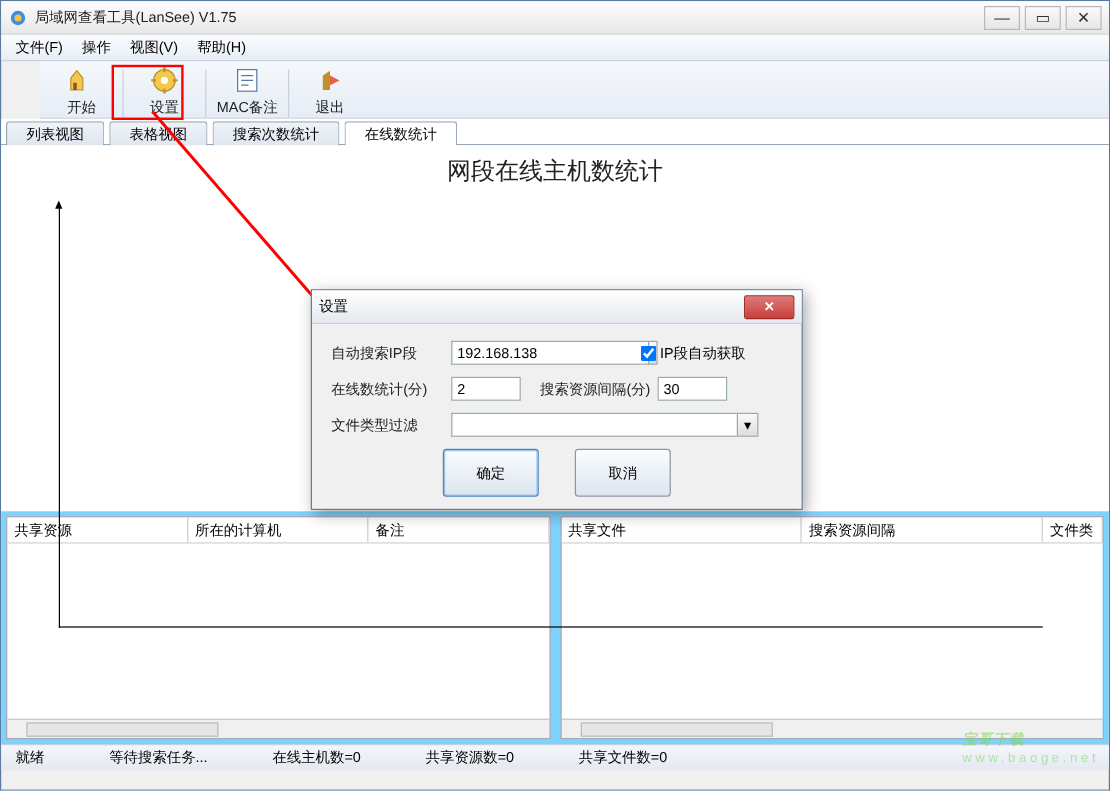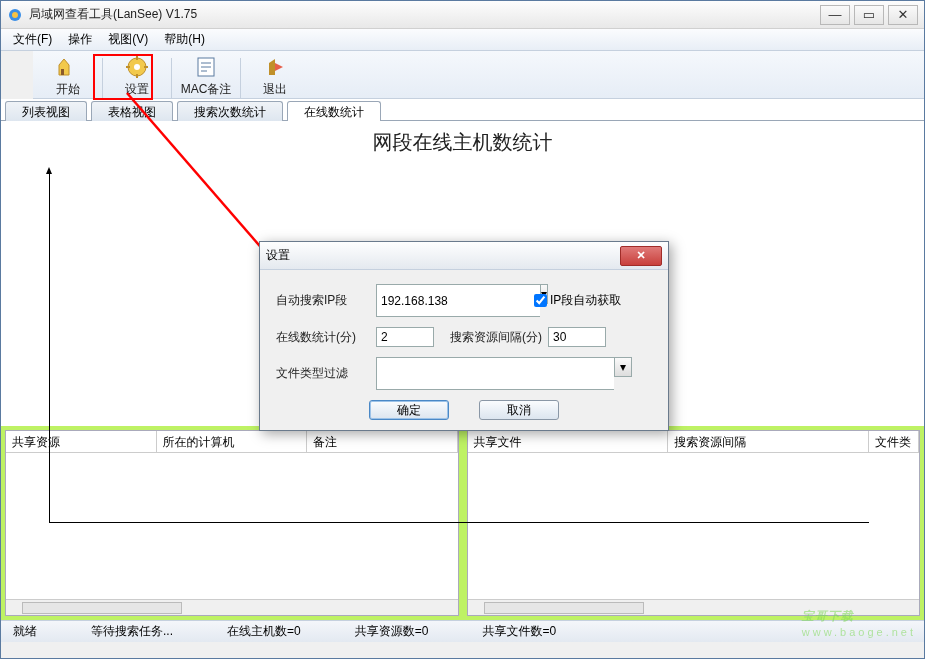--- a/index.html
+++ b/index.html
@@ -27,21 +27,21 @@
 .tab { padding: 2px 16px; border: 1px solid #9aa7b7; border-bottom: none; margin-right: 4px; background: linear-gradient(#f0f3f7,#dce5ef); cursor: pointer; border-radius: 3px 3px 0 0; position: relative; top: 3px; }
 .tab.active { background: #fff; font-weight: normal; }
 
 .content-area { background: #fff; position: relative; height: 305px; }
 .chart-title { text-align: center; font-size: 20px; padding: 8px 0; color: #222; font-family: Liberation Sans, sans-serif; }
 .chart-axes { position: absolute; left: 48px; top: 52px; width: 820px; height: 350px; }
 .y-axis { position: absolute; left: 0; top: 0; width: 1px; height: 350px; background: #000; }
 .x-axis { position: absolute; left: 0; bottom: 0; width: 820px; height: 1px; background: #000; }
 .y-arrow { position: absolute; left: -3px; top: -6px; width: 0; height: 0; border-left: 3px solid transparent; border-right: 3px solid transparent; border-bottom: 7px solid #000; }
 
-.bottom-panes { display: flex; height: 194px; background: #bef264; }
+.bottom-panes { display: flex; height: 194px; background: #7dd3fc; }
 .pane { flex: 1; border: 1px solid #aab; margin: 4px; display: flex; flex-direction: column; overflow: hidden; }
 .pane-header { display: flex; height: 22px; background: #fff; border-bottom: 1px solid #ccc; }
 .pane-col { padding: 3px 6px; border-right: 1px solid #ccc; flex: 1; }
 .pane-body { flex: 1; background: #fff; }
 .pane-scroll { height: 16px; background: #f0f0f0; border-top: 1px solid #ccc; display:flex; align-items:center; }
 .scroll-track { margin-left:16px; width:160px; height:12px; background:#e6e6e6; border:1px solid #bbb; position:relative;}
 
 .statusbar { height: 22px; background: linear-gradient(#f4f6fa,#e3e9f1); border-top: 1px solid #c5d0de; display: flex; align-items: center; padding: 0 8px; }
 .status-cell { padding: 0 50px 0 4px; }
 
@@ -50,25 +50,25 @@
 .dialog { position: absolute; top: 240px; left: 258px; width: 410px; background: #f0f0f0; border: 1px solid #6a7a8c; box-shadow: 3px 3px 12px rgba(0,0,0,0.35); }
 .dlg-title { height: 28px; background: linear-gradient(#fefefe,#e4e9ef); display: flex; align-items: center; padding: 0 6px; border-bottom: 1px solid #c5d0de; }
 .dlg-title-text { flex:1; }
 .dlg-close { width: 42px; height: 20px; background: linear-gradient(#e07a78,#c8403c); border: 1px solid #a02c28; border-radius: 2px; display:flex; align-items:center; justify-content:center; color:#fff; font-weight:bold; cursor:pointer; font-size:11px;}
 .dlg-body { padding: 14px 16px 10px; }
 .dlg-row { display: flex; align-items: center; margin-bottom: 10px; }
 .dlg-label { width: 100px; color: #222; }
 .dlg-label-sm { color:#222; margin: 0 6px 0 16px;}
 .dlg-input { border: 1px solid #9aa; background: #fff; height: 20px; padding: 1px 4px; }
 .dlg-combo { width: 150px; display:flex; }
-.dlg-combo input{flex:1; border:1px solid #9aa; border-right:none; height:33px; padding:1px 4px;}
+.dlg-combo input{flex:1; border:1px solid #9aa; border-right:none; height:20px; padding:1px 4px;}
 .dlg-combo .drop{width:18px;height:20px;border:1px solid #9aa;background:linear-gradient(#fafafa,#ddd);display:flex;align-items:center;justify-content:center;cursor:pointer;}
 .chk { width:13px; height:13px; margin-left:8px; margin-right:3px; }
 .dlg-buttons { display:flex; justify-content:center; gap:30px; margin-top:10px;}
-.dlg-btn { width:80px; height:20px; border:1px solid #8a97a6; background:linear-gradient(#fafcfe,#dce5ef); border-radius:3px; cursor:pointer; }
+.dlg-btn { width:80px; height:40px; border:1px solid #8a97a6; background:linear-gradient(#fafcfe,#dce5ef); border-radius:3px; cursor:pointer; }
 .dlg-btn.primary{ border:1px solid #4a88c6; box-shadow:0 0 0 1px #9cc2e8 inset;}
 
 .watermark { position:absolute; right:8px; bottom:20px; font-size:22px; font-style:italic; font-weight:bold; color:#7ed957; opacity:0.55; letter-spacing:1px; pointer-events:none; font-family: "STXingkai", cursive;}
 .watermark .sub{font-size:11px;display:block;text-align:right;font-style:normal;font-weight:normal;letter-spacing:3px;}
 </style>
 </head>
 <body>
 
 <div class="window">
 

